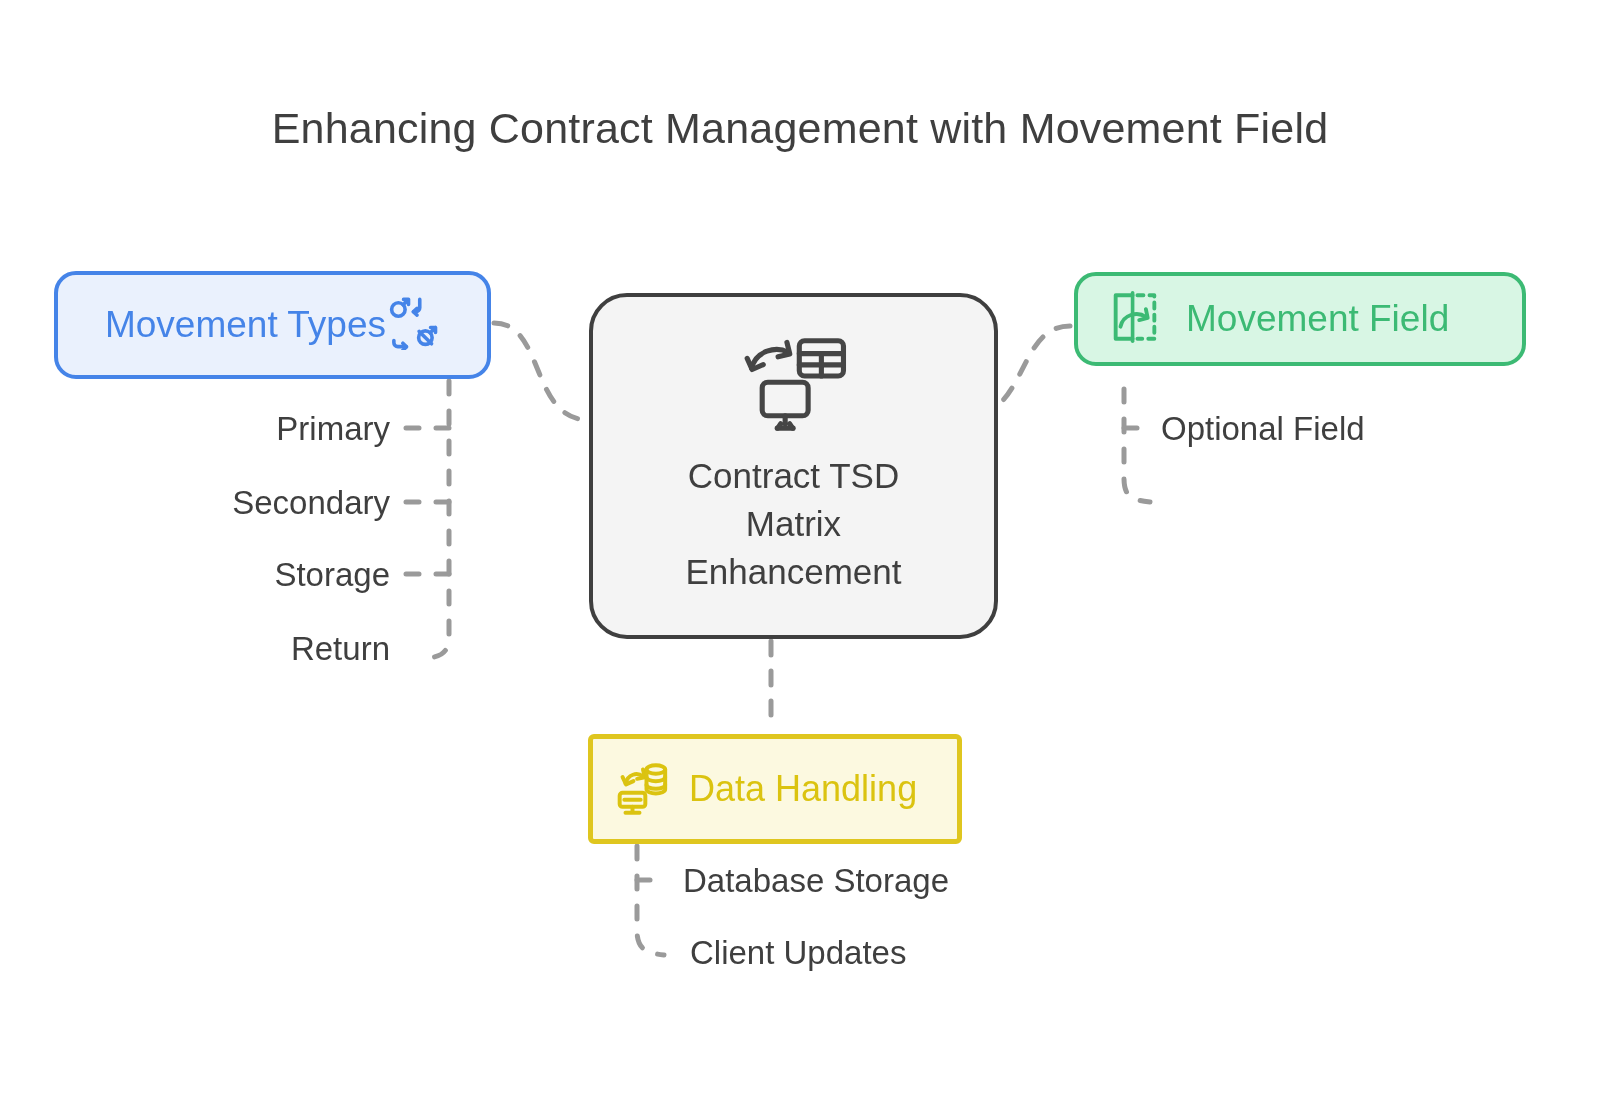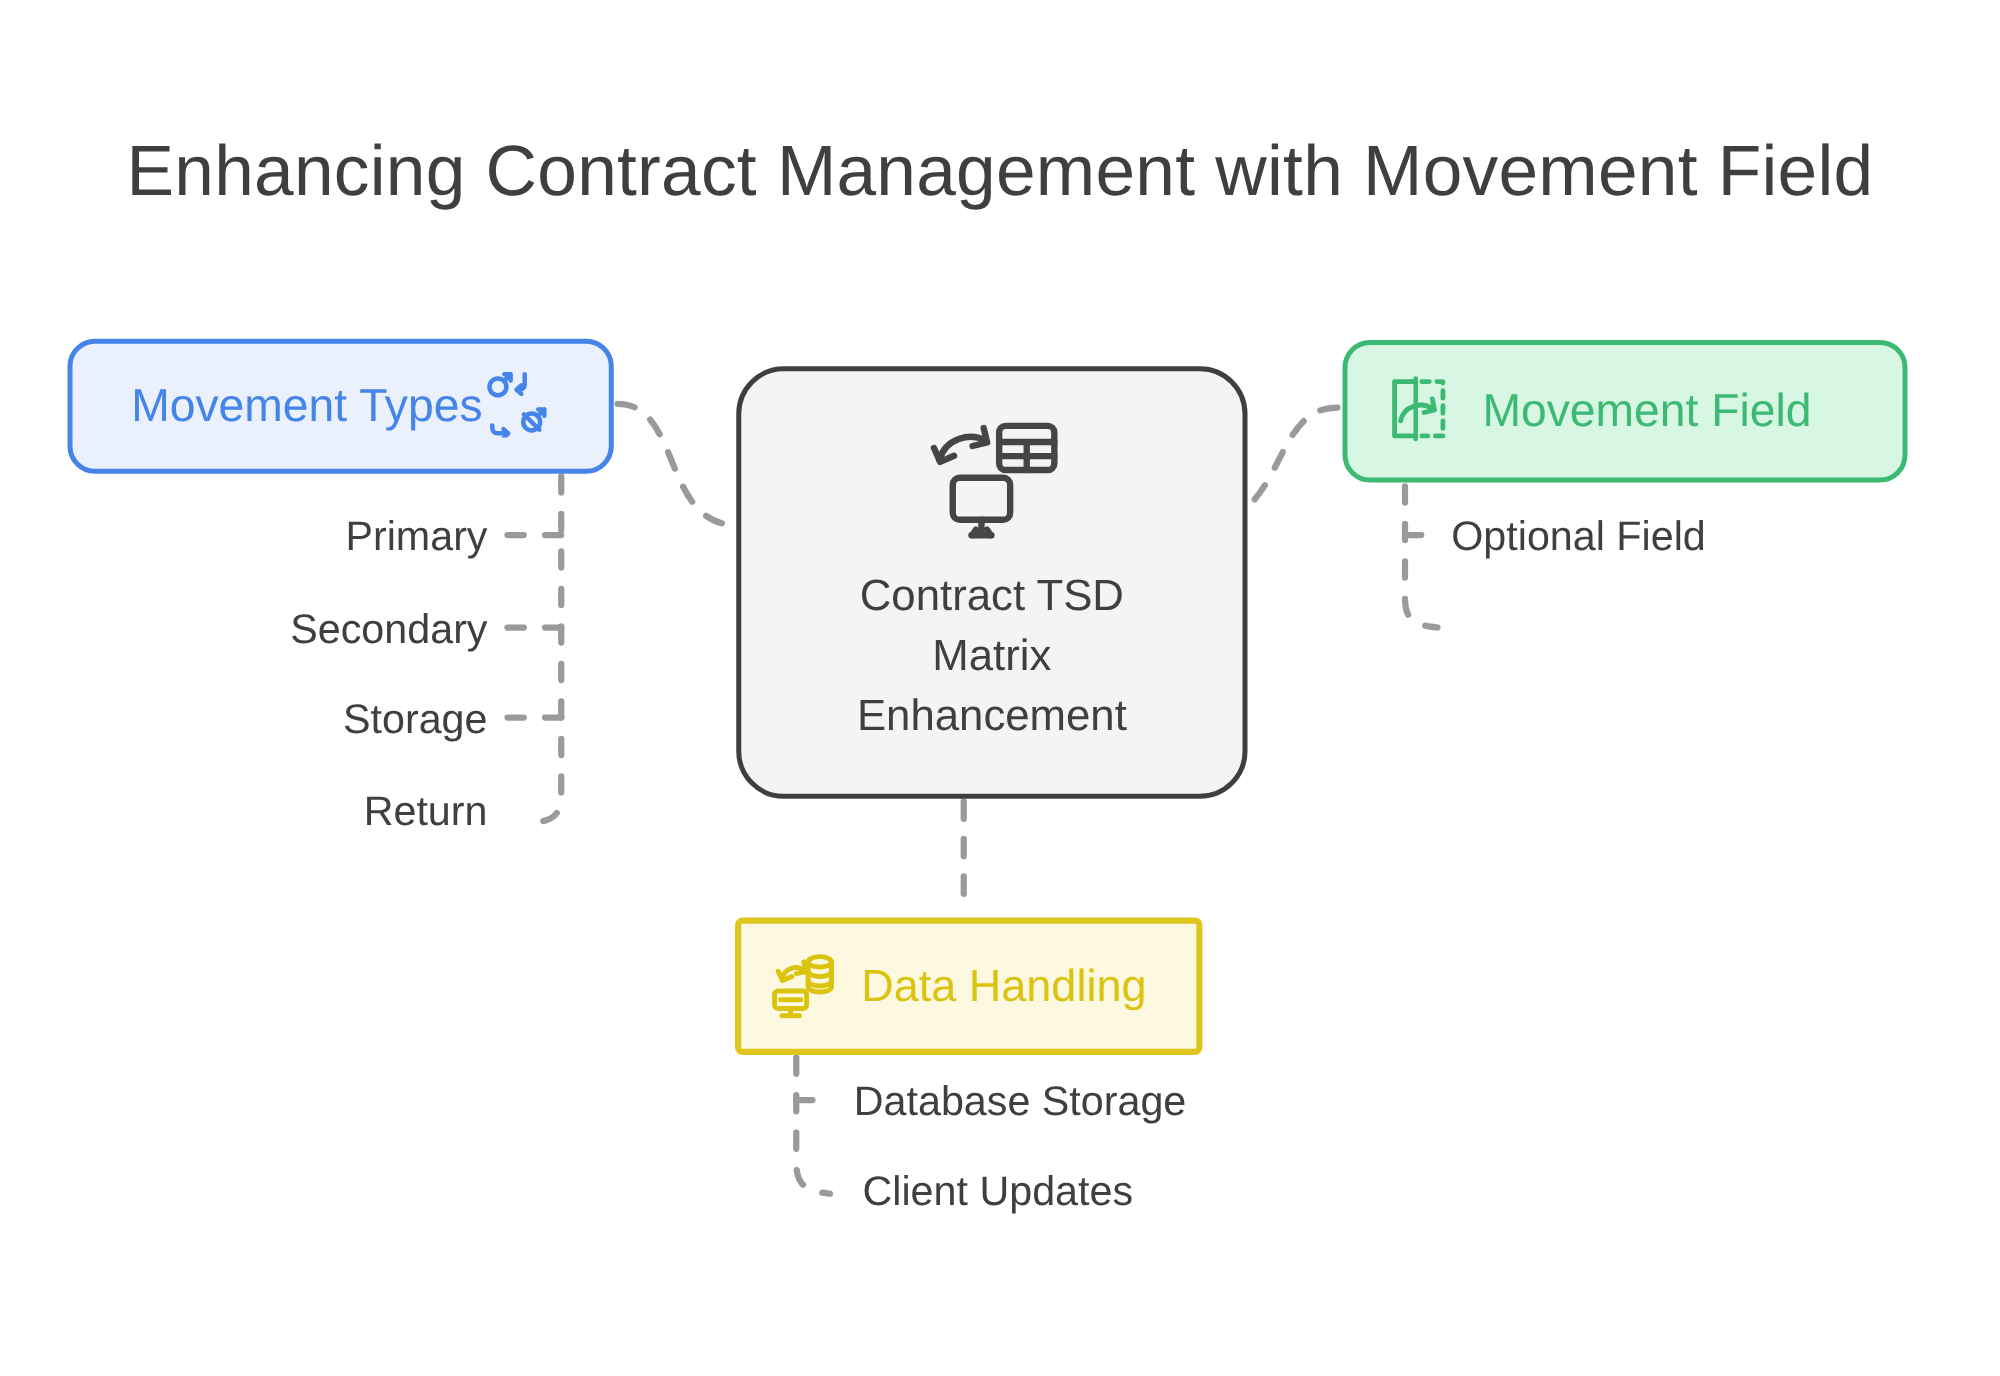--- a/index.html
+++ b/index.html
@@ -19,21 +19,21 @@
     overflow: hidden;
   }
 
   
   #title {
     position: absolute;
     left: 0;
     top: 104px;
     width: 1600px;
     text-align: center;
-    font-size: 57px;
+    font-size: 43px;
     font-weight: 400;
     color: #3f3f3f;
     letter-spacing: 0.2px;
     white-space: nowrap;
   }
 
   
   #edges {
     position: absolute;
     left: 0;
@@ -83,21 +83,21 @@
     font-size: 37px;
     color: #4584e8;
     white-space: nowrap;
   }
 
   
   #node-movement-field {
     left: 1074px;
     top: 272px;
     width: 452px;
-    height: 114px;
+    height: 94px;
     background: #d8f6e4;
     border-color: #3cba74;
     border-width: 4px;
     border-radius: 22px;
     justify-content: flex-start;
     gap: 22px;
     padding: 0 28px;
   }
   #node-movement-field .node-label {
     font-size: 37px;

